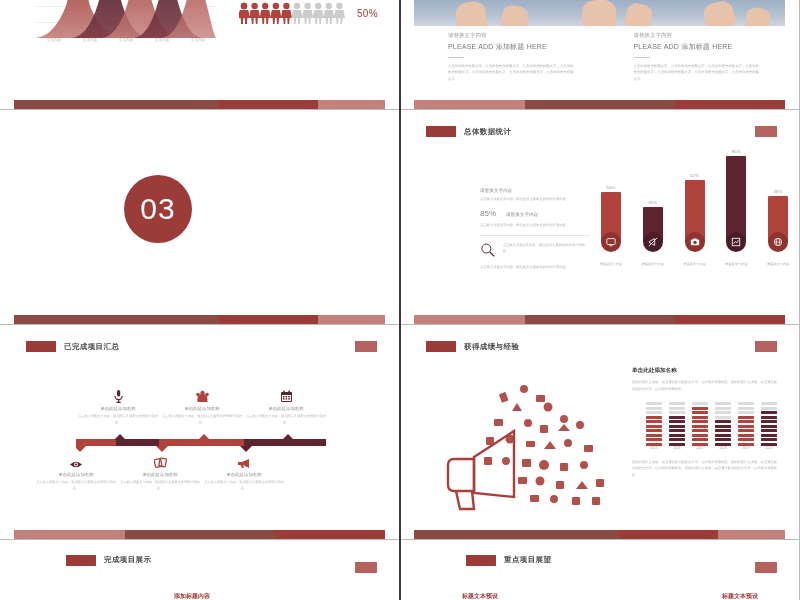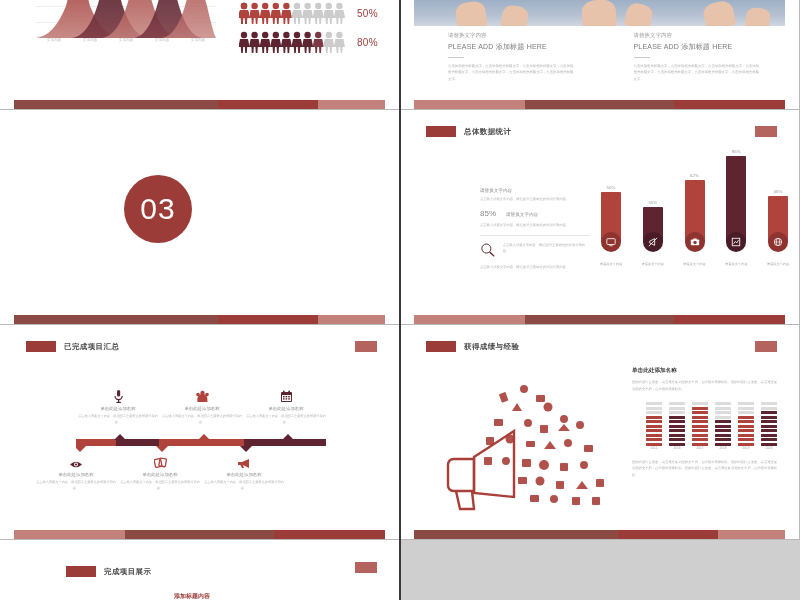--- a/index.html
+++ b/index.html
@@ -149,21 +149,21 @@
   
   .tl { position: absolute; left: 0; right: 0; top: 0; bottom: 0; }
   .tl-bar { position: absolute; left: 62px; top: 114px; width: 250px; height: 7px; display: flex; }
   .tl-seg { height: 100%; }
   .tl-item { position: absolute; width: 80px; text-align: center; }
   .tl-name { font-size: 4.4px; color: #8e8e8e; margin: 3px 0 2px; }
   .tl-desc { font-size: 3.2px; color: #b4b4b4; line-height: 1.9; }
   .tl-icon { height: 14px; display: flex; align-items: flex-end; justify-content: center; }
   
   .peek { position: relative; background: #fff; overflow: hidden; border-right: 1px solid #b9b9b9; }
-  .peek-head { position: absolute; top: 26px; left: 12px; display: flex; align-items: center; gap: 8px; padding-left: 40px; }
+  .peek-head { position: absolute; top: 15px; left: 12px; display: flex; align-items: flex-start; gap: 8px; padding-left: 40px; }
   .peek-title { position: absolute; left: 120px; top: 52px; font-size: 6px; color: #9c3c38; font-weight: bold; }
   .peek-title2 { position: absolute; left: 300px; top: 52px; font-size: 6px; color: #9c3c38; font-weight: bold; }
   .peek-arc { position: absolute; left: 180px; top: 50px; width: 120px; height: 40px; }
   .vdiv { position: absolute; left: 399px; top: 0; width: 2px; height: 600px; background: #3a3a3a; z-index: 30; }
 </style>
 </head>
 <body>
 
 <div class="grid">
 
@@ -213,35 +213,20 @@
               <use href="#p1" x="21.2" fill="#b0433c"></use>
                 <use href="#p1" x="31.8" fill="#b0433c"></use>
               <use href="#p1" x="42.4" fill="#b0433c"></use>
               <use href="#p1" x="53" fill="#cccccc"></use>
                 <use href="#p1" x="63.6" fill="#cccccc"></use>
               <use href="#p1" x="74.2" fill="#cccccc"></use>
                 <use href="#p1" x="84.8" fill="#cccccc"></use>
               <use href="#p1" x="95.4" fill="#cccccc"></use>
             </svg>
             <span class="picto-pct">50%</span>
-          </div>
-          <div class="picto-row">
-            <svg width="108" height="22" viewBox="0 0 108 22">
-              <use href="#p1" x="0" fill="#5e2430"></use>
-                <use href="#p1" x="10.6" fill="#5e2430"></use>
-              <use href="#p1" x="21.2" fill="#5e2430"></use>
-                <use href="#p1" x="31.8" fill="#5e2430"></use>
-              <use href="#p1" x="42.4" fill="#5e2430"></use>
-                <use href="#p1" x="53" fill="#5e2430"></use>
-              <use href="#p1" x="63.6" fill="#5e2430"></use>
-                <use href="#p1" x="74.2" fill="#7d3a44"></use>
-              <use href="#p1" x="84.8" fill="#cccccc"></use>
-                <use href="#p1" x="95.4" fill="#cccccc"></use>
-            </svg>
-            <span class="picto-pct">80%</span>
           </div>
         </div>
       </div>
       <div class="footbar">
         <span class="fb1"></span>
           <span class="fb2"></span>
           <span class="fb3"></span>
       </div>
     </div>
   </div>
@@ -649,15 +634,31 @@
     <div class="slide-inner">
       <div class="peek-head">
         <span class="sec-chip"></span>
         <span class="sec-title">完成项目展示</span>
       </div>
       <div style="position:absolute;top:22px;right:8px;width:22px;height:11px;background:#b4635e"></div>
       <div class="peek-title" style="left:160px;top:52px">添加标题内容</div>
     </div>
   </div>
 
+  <div class="peek">
+    <div class="slide-inner">
+      <div class="peek-head">
+        <span class="sec-chip"></span>
+        <span class="sec-title">重点项目展望</span>
+      </div>
+      <div style="position:absolute;top:22px;right:8px;width:22px;height:11px;background:#b4635e"></div>
+      <svg class="peek-arc" viewBox="0 0 120 40">
+        <path d="M6 40 Q60 -6 114 40" fill="none" stroke="#9a9a9a" stroke-width="1"></path>
+        <circle cx="6" cy="38" r="6" fill="none" stroke="#9a9a9a" stroke-width="1"></circle>
+        <circle cx="114" cy="38" r="6" fill="none" stroke="#9a9a9a" stroke-width="1"></circle>
+      </svg>
+      <div class="peek-title" style="left:48px;top:52px">标题文本预设</div>
+      <div class="peek-title2" style="left:308px;top:52px">标题文本预设</div>
+    </div>
+  </div>
 
   <div class="vdiv"></div>
 </div>
 
 </body></html>

